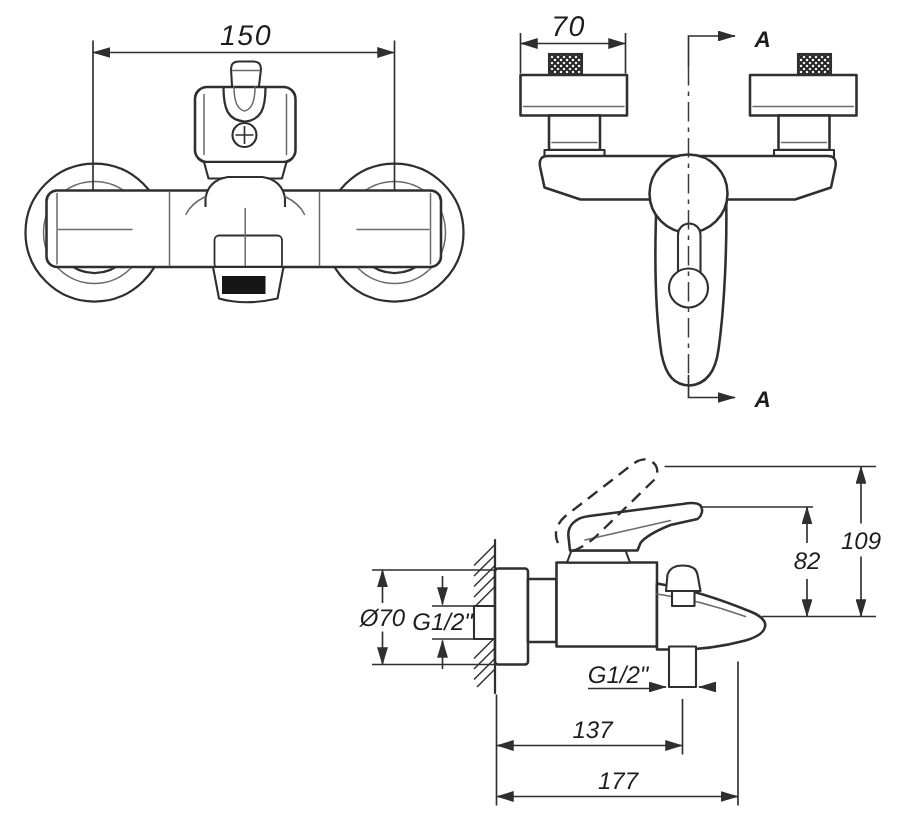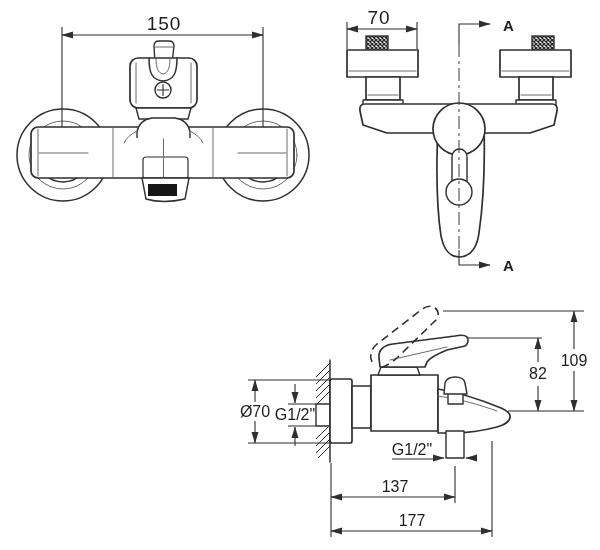--- a/index.html
+++ b/index.html
@@ -1,16 +1,16 @@
 <!DOCTYPE html>
 <html><head>
 <meta charset="utf-8">
 <style>
   html,body { margin:0; padding:0; background:#ffffff; }
-  .stage { width:600px; height:550px; position:relative; background:#fff; overflow:hidden; }
+  .stage { width:600px; height:550px; position:relative; background:#fff; overflow:hidden;font-style:italic; }
   svg { display:block; }
   .outline   { fill:#ffffff; stroke:#2f2f2f; stroke-width:1.7; stroke-linejoin:round; stroke-linecap:round; }
   .outline2  { fill:#ffffff; stroke:#2f2f2f; stroke-width:1.4; stroke-linejoin:round; }
   .noline    { fill:none; stroke:#2f2f2f; stroke-width:1.5; stroke-linecap:round; }
   .thin      { fill:none; stroke:#6a6a6a; stroke-width:1; stroke-linecap:round; }
   .dim       { fill:none; stroke:#2f2f2f; stroke-width:1.1; stroke-linecap:butt; }
   .hatch     { fill:none; stroke:#2f2f2f; stroke-width:1; }
   .center    { fill:none; stroke:#3a3a3a; stroke-width:1; stroke-dasharray:13 4 3 4; }
   .dashed    { fill:none; stroke:#2f2f2f; stroke-width:1.6; stroke-dasharray:8 5; stroke-linejoin:round; }
   .dimtext   { font-family:"Liberation Sans", sans-serif; font-size:16px; fill:#1c1c1c; }

